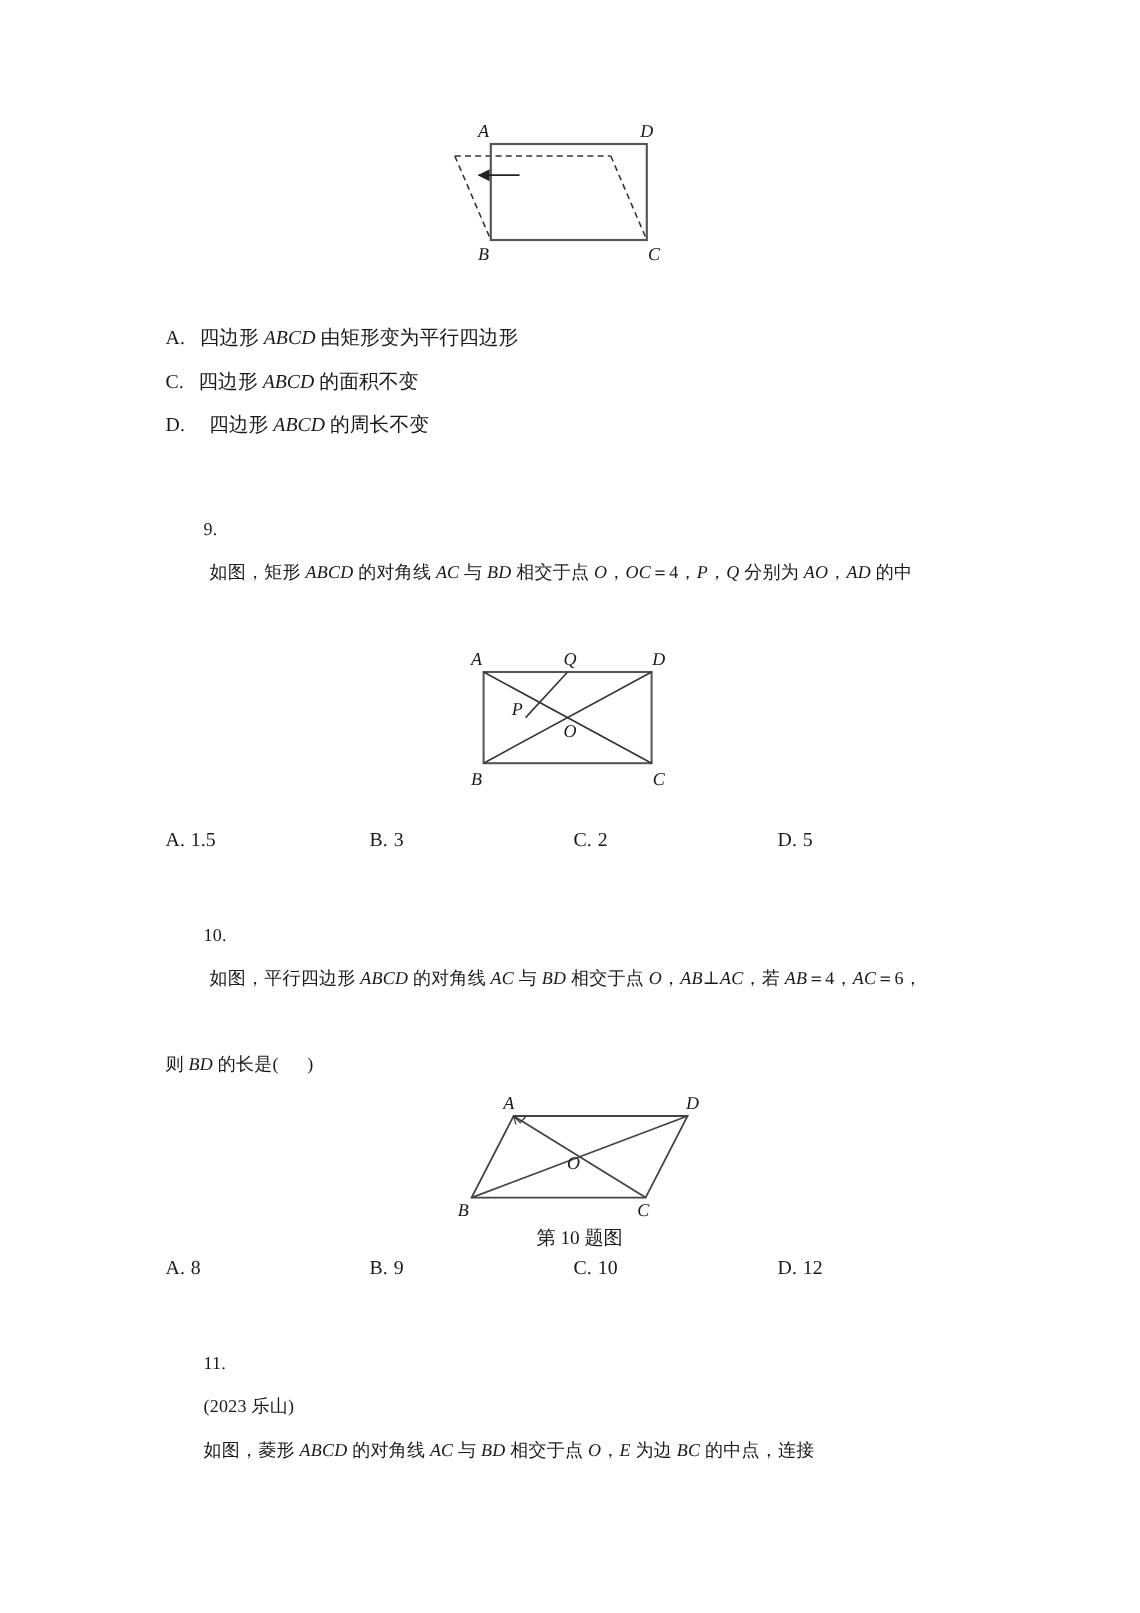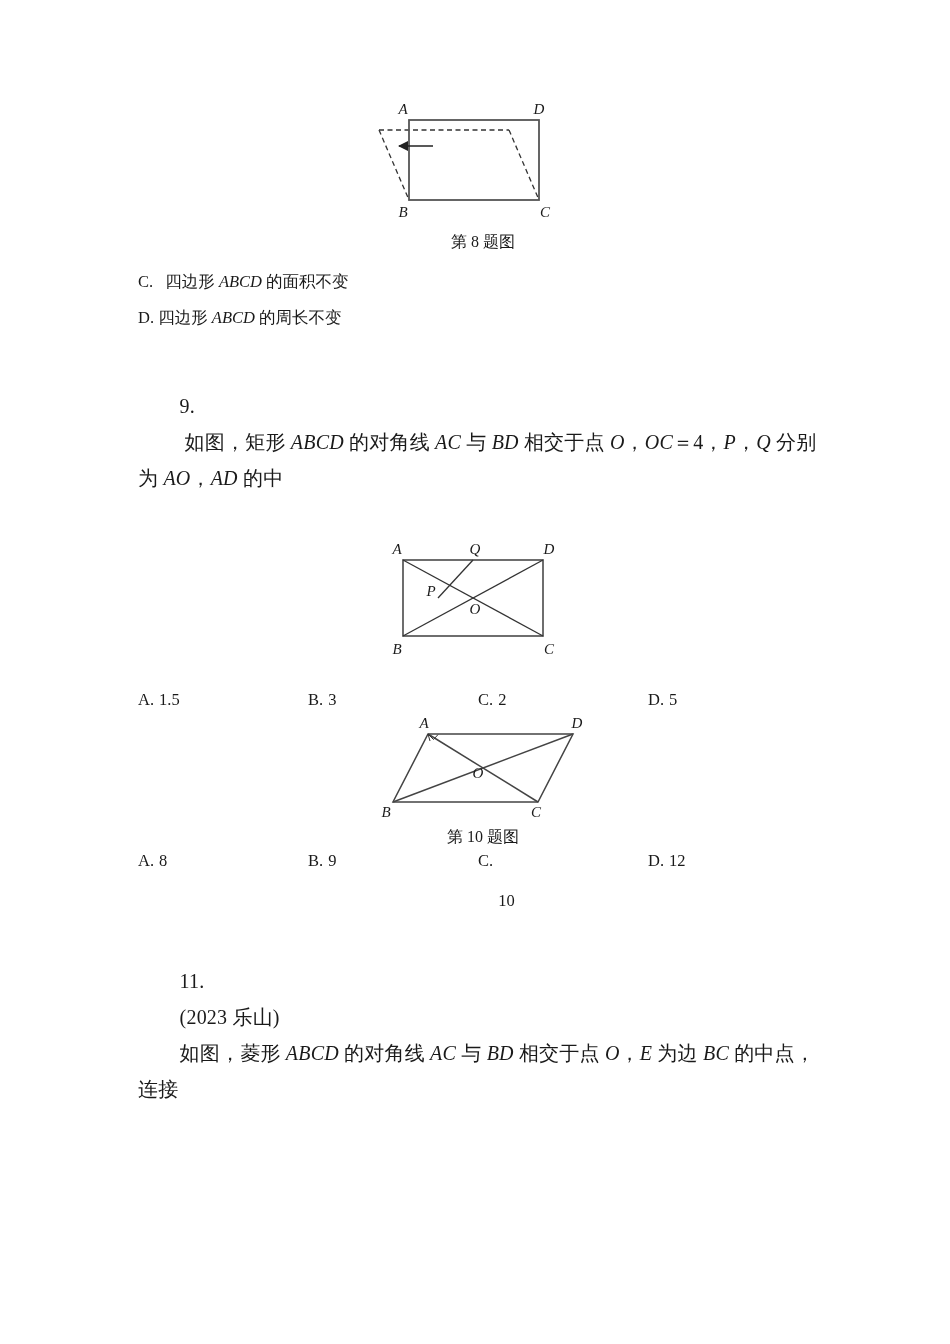--- a/index.html
+++ b/index.html
@@ -23,21 +23,21 @@
   }
   .content {
     position: absolute;
     left: 138px;
     top: 0;
     width: 690px;
   }
 
   
   .qline {
-    font-size: 20px;
+    font-size: 15px;
     line-height: 36px;
     letter-spacing: 0.2px;
     white-space: pre-wrap;
   }
   .opt-stack .opt-row {
     font-size: 16.5px;
     line-height: 36px;
   }
   .caption {
     text-align: center;
@@ -94,31 +94,34 @@
 
         <g stroke="#222" stroke-width="1.4" fill="none">
           <path d="M70,46 L36,46"></path>
           <path d="M45,41 L35,46 L45,51 Z" fill="#222" stroke="none"></path>
         </g>
         <text x="40" y="14" text-anchor="middle">A</text>
         <text x="176" y="14" text-anchor="middle">D</text>
         <text x="40" y="117" text-anchor="middle">B</text>
         <text x="182" y="117" text-anchor="middle">C</text>
       </svg>
-      <div class="caption" style="margin-top:8px;">第 8 题图</div>
     </div>
 
     <div class="opt-stack" style="margin-top:14px;">
+      <div class="opt-row">
+        <span>A.</span>
+        <span style="margin-left:8px;">四边形 <i>ABCD</i> 由矩形变为平行四边形</span>
+      </div>
       <div class="opt-row">
         <span>C.</span>
         <span style="margin-left:8px;">四边形 <i>ABCD</i> 的面积不变</span>
       </div>
       <div class="opt-row">
         <span>D.</span>
-        <span style="margin-left:0;">四边形 <i>ABCD</i> 的周长不变</span>
+        <span style="margin-left:16px;">四边形 <i>ABCD</i> 的周长不变</span>
       </div>
     </div>
 
     <div class="blk" style="margin-top:16px;">
       <div class="qline">
         <span>9.</span>
         <span style="margin-left:5px;">如图，矩形 <i>ABCD</i> 的对角线 <i>AC</i> 与 <i>BD</i> 相交于点 <i>O</i>，<i>OC</i>＝4，<i>P</i>，<i>Q</i> 分别为 <i>AO</i>，<i>AD</i> 的中</span>
       </div>
     </div>
 
@@ -156,20 +159,27 @@
       <div>
         <span>C.</span>
         <span style="margin-left:5px;">2</span>
       </div>
       <div>
         <span>D.</span>
         <span style="margin-left:5px;">5</span>
       </div>
     </div>
 
+    <div class="blk" style="margin-top:16px;">
+      <div class="qline">
+        <span>10.</span>
+        <span style="margin-left:5px;">如图，平行四边形 <i>ABCD</i> 的对角线 <i>AC</i> 与 <i>BD</i> 相交于点 <i>O</i>，<i>AB</i>⊥<i>AC</i>，若 <i>AB</i>＝4，<i>AC</i>＝6，</span>
+      </div>
+      <div class="qline">则 <i>BD</i> 的长是(      )</div>
+    </div>
 
     <div class="figwrap" style="height:125px; margin-top:4px;">
       <svg class="fig-svg" width="250" height="105" viewBox="0 0 250 105">
         <g stroke="#444" stroke-width="1.5" fill="none">
 
           <path d="M70,20 L215,20 L180,88 L35,88 Z"></path>
 
           <path d="M70,20 L180,88"></path>
           <path d="M35,88 L215,20"></path>
         </g>
@@ -191,21 +201,21 @@
       <div>
         <span>A.</span>
         <span style="margin-left:5px;">8</span>
       </div>
       <div>
         <span>B.</span>
         <span style="margin-left:5px;">9</span>
       </div>
       <div>
         <span>C.</span>
-        <span style="margin-left:5px;margin-top:40px;">10</span>
+        <span style="margin-left:5px;">10</span>
       </div>
       <div>
         <span>D.</span>
         <span style="margin-left:5px;">12</span>
       </div>
     </div>
 
     <div class="blk" style="margin-top:16px;">
       <div class="qline">
         <span>11.</span>

